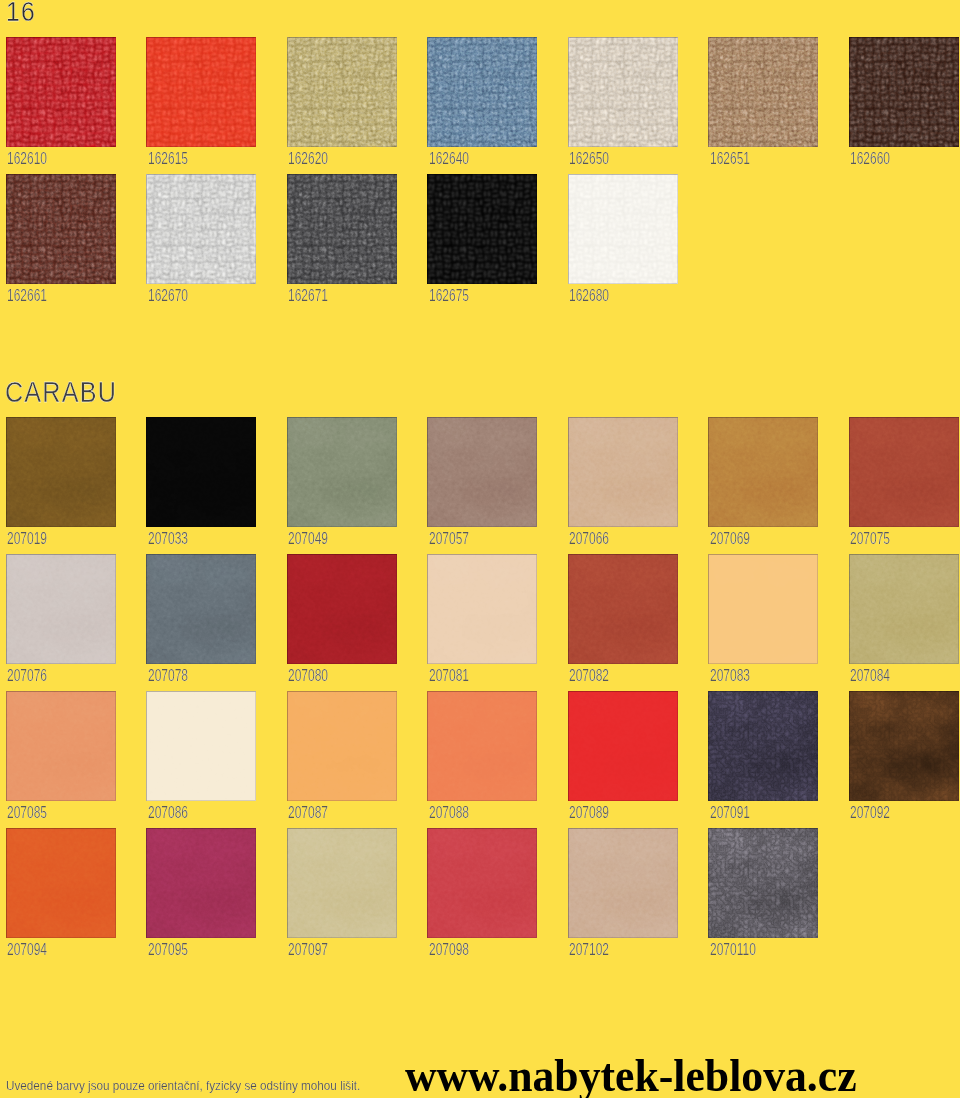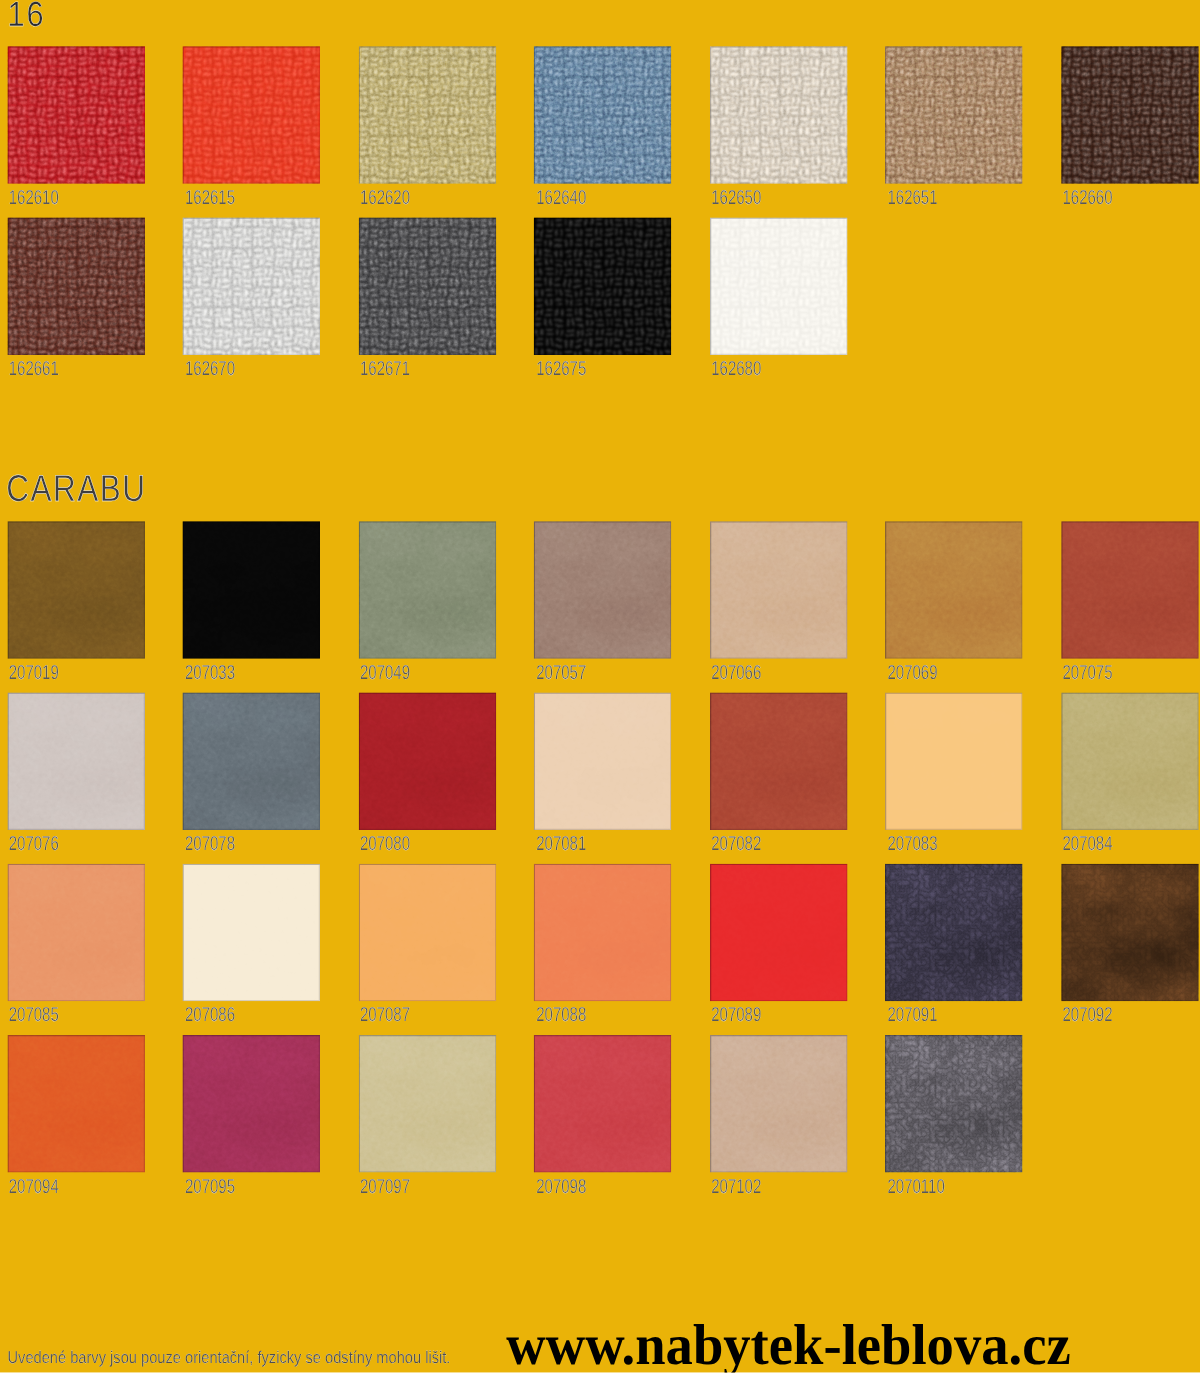--- a/index.html
+++ b/index.html
@@ -3,21 +3,21 @@
 <meta charset="utf-8">
 <title>Catalog page 16</title>
 <style>
   html,body{margin:0;padding:0;}
   body{
     width:960px;height:1098px;background:#ffffff;
     font-family:"Liberation Sans",sans-serif;
     -webkit-font-smoothing:antialiased;
     overflow:hidden;position:relative;
   }
-  .page{position:absolute;left:0;top:0;width:960px;height:1098px;background:#eab308;}
+  .page{position:absolute;left:0;top:0;width:960px;height:1098px;background:#fde047;}
   .page-number{
     position:absolute;left:5.5px;top:-2px;
     font-size:28px;font-weight:400;color:#2e2e30;
     transform:scaleX(0.88);transform-origin:left top;
     letter-spacing:1.6px;line-height:1;
     -webkit-text-stroke:0.3px #ffffff;
   }
   .section-title{
     position:absolute;left:5px;
     font-size:30px;font-weight:400;color:#3f3f41;

